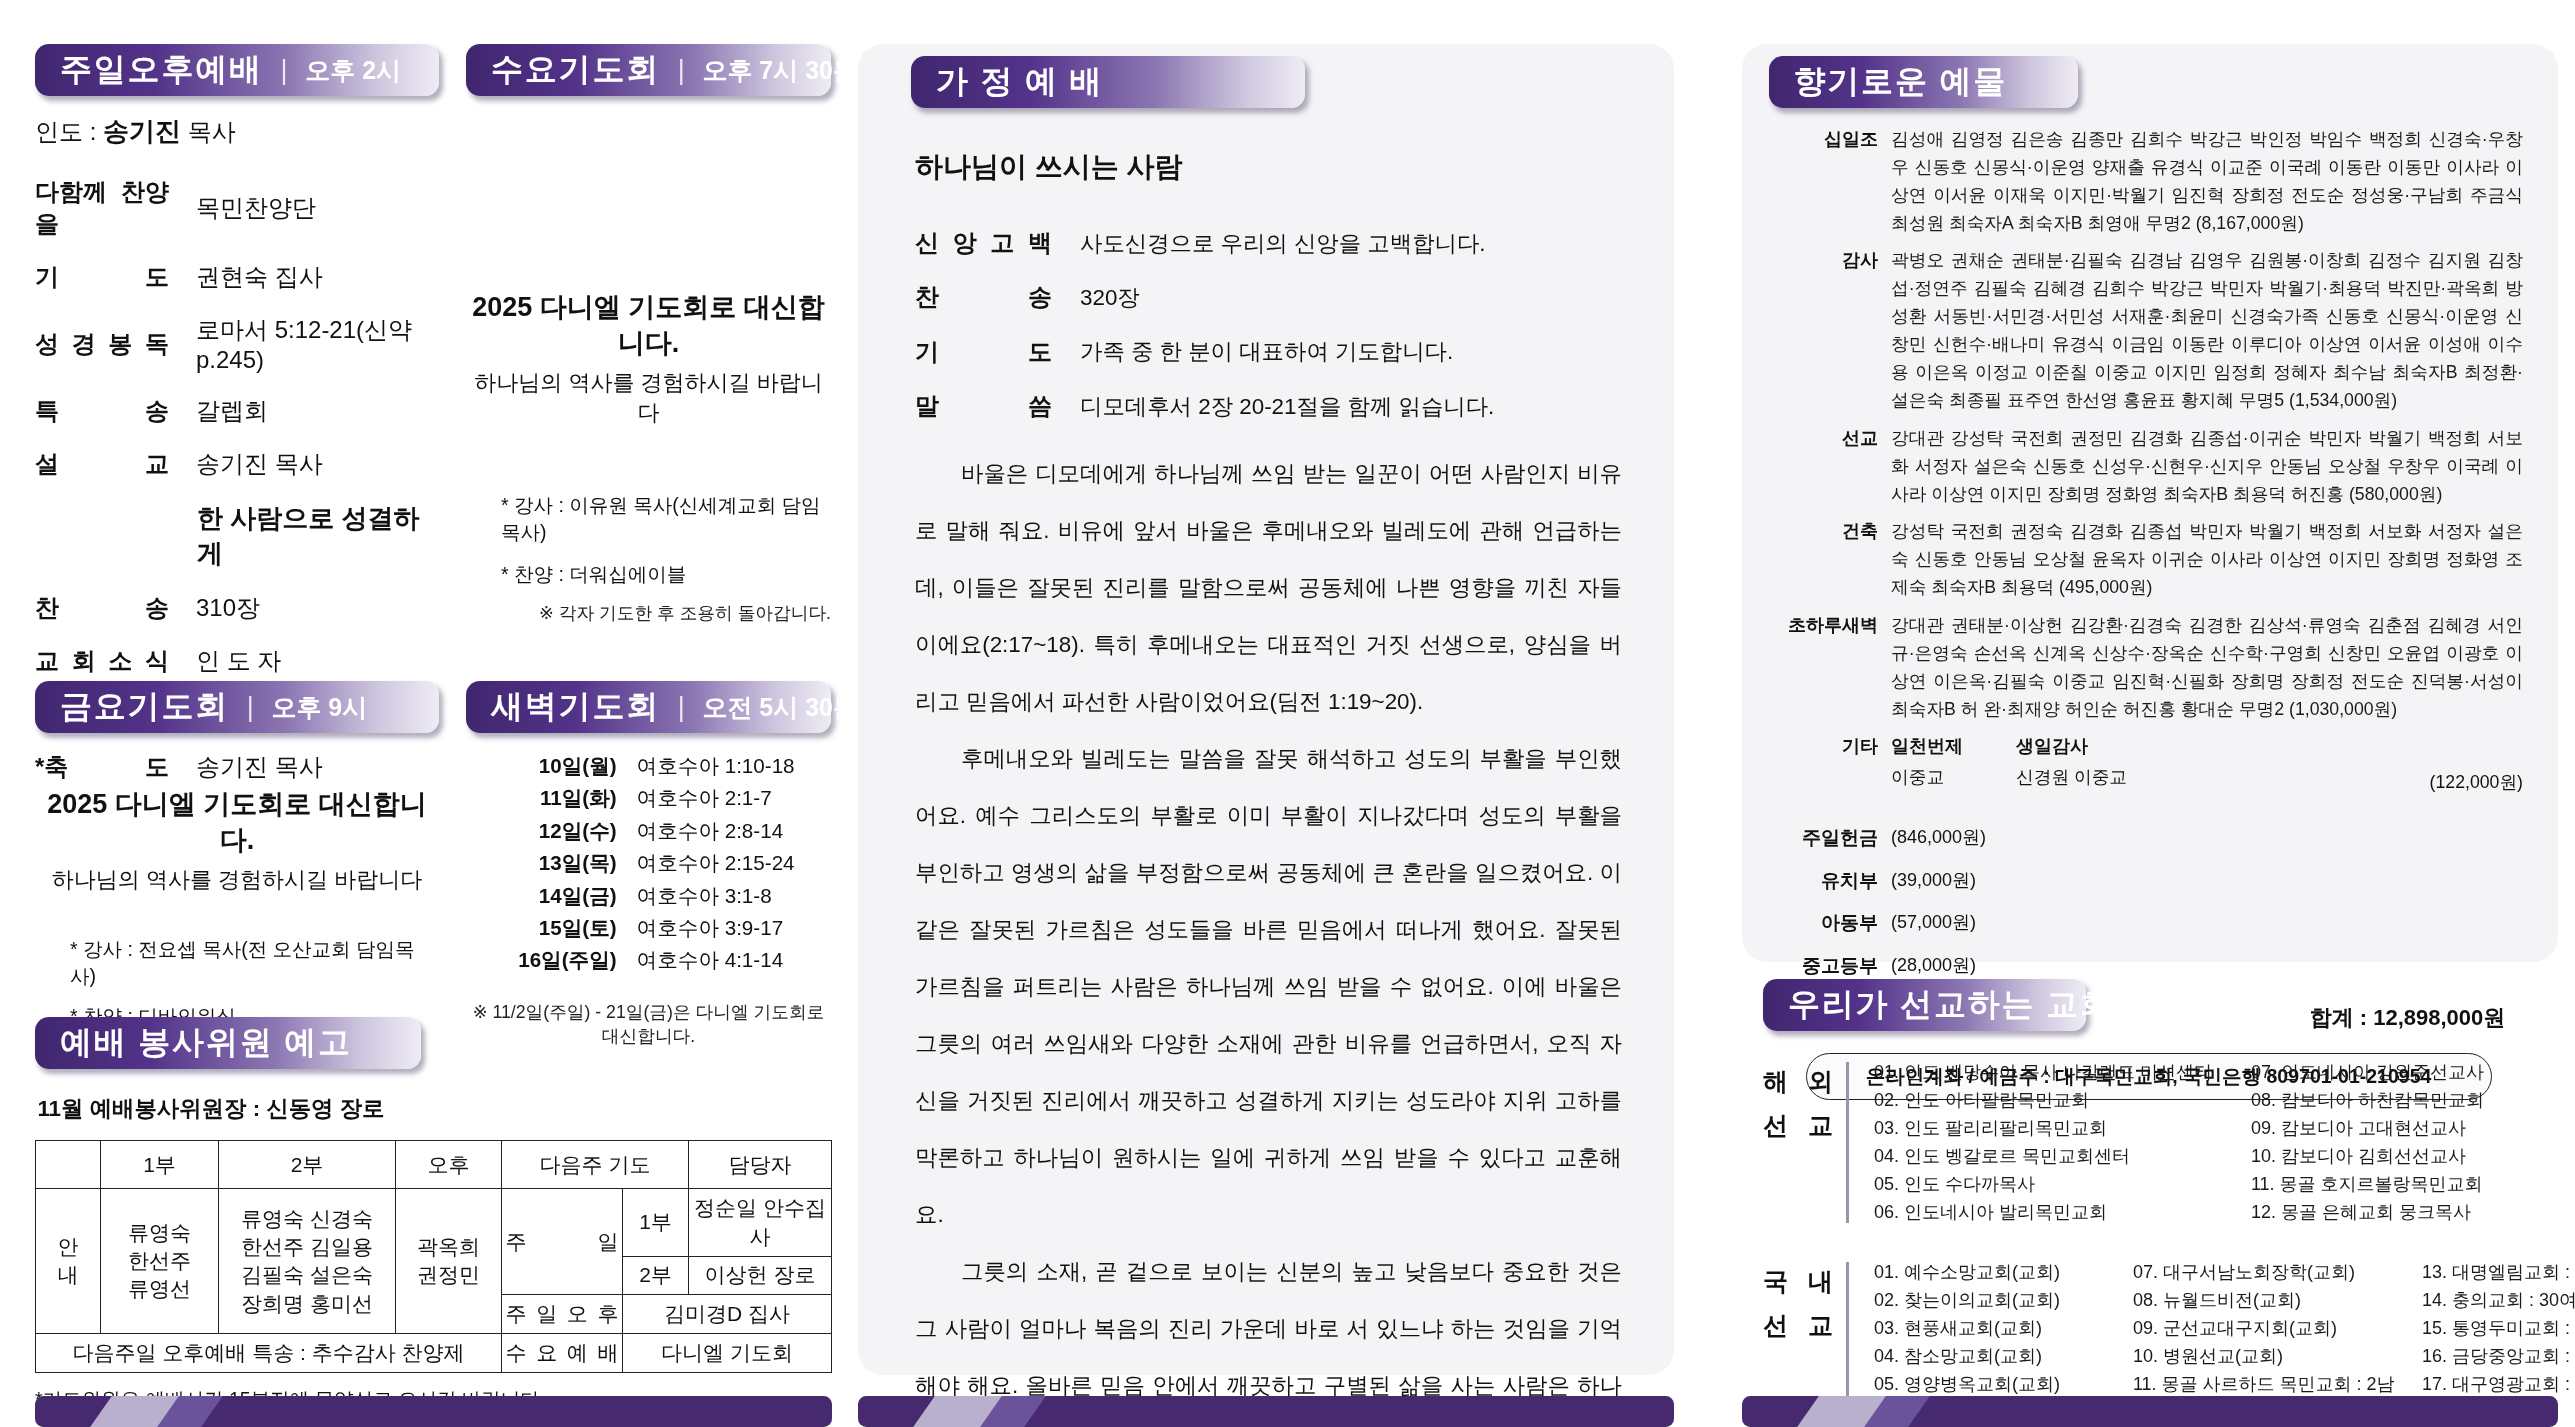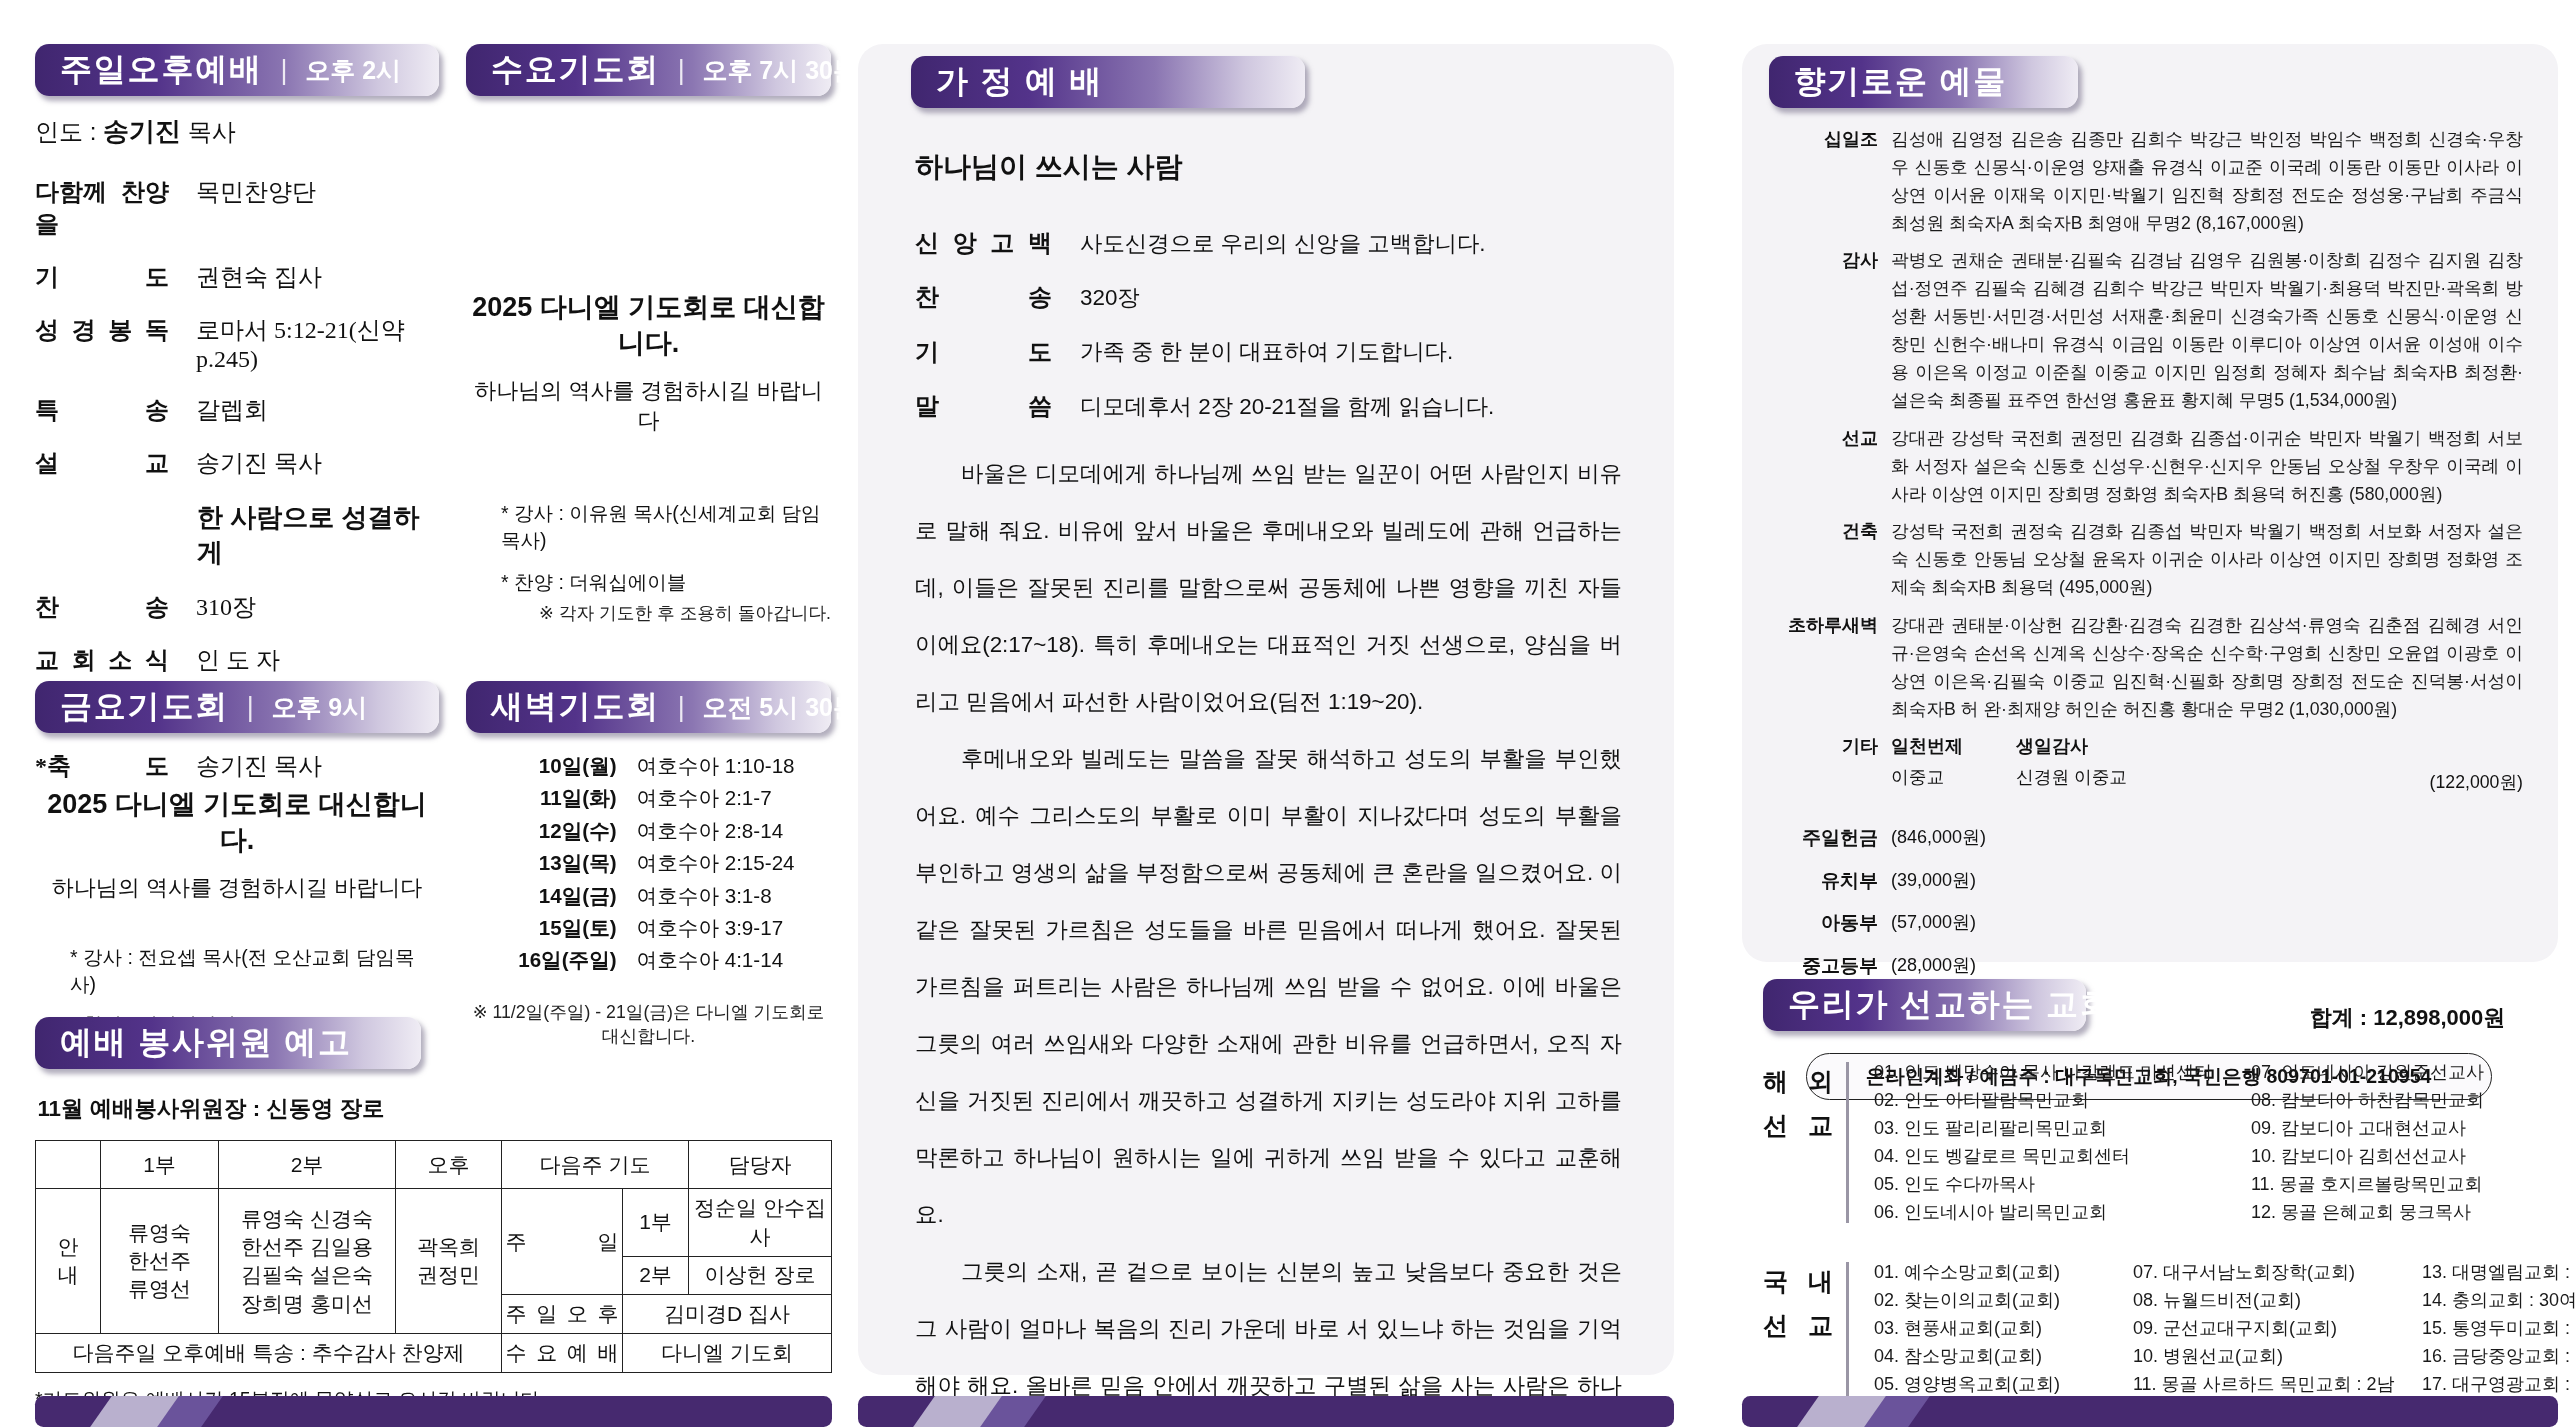--- a/index.html
+++ b/index.html
@@ -7,29 +7,29 @@
     font-family:"Liberation Sans","DejaVu Sans",sans-serif;color:#111;overflow:hidden;}
   section{position:absolute;}
   
   .hdr{height:52px;border-radius:14px;display:flex;align-items:center;padding:0 25px;
     background:linear-gradient(90deg,#40266f 0%,#53338a 30%,#8b76b2 62%,#cfc7df 85%,#efecf4 100%);
     color:#fff;box-shadow:3.5px 4.7px 5.3px rgba(104,95,125,.5);box-sizing:border-box;}
   .hdr-title{font-size:32px;font-weight:bold;letter-spacing:1.8px;white-space:nowrap;}
   .hdr-sep{margin:0 17.7px;font-size:27px;font-weight:100;opacity:.85;}
   .hdr-time{font-size:25px;font-weight:bold;white-space:nowrap;}
   
-  .svc-row{display:flex;align-items:flex-start;margin-bottom:21px;font-family:Liberation Serif, serif;}
+  .svc-row{display:flex;align-items:center;margin-bottom:21px;}
   .svc-label{flex:none;width:134px;font-size:24px;font-weight:bold;text-align:justify;text-align-last:justify;}
   .svc-value{margin-left:27px;font-size:24px;white-space:pre-line;}
   .leader-line{text-align:left;font-size:24px;margin:17.7px 2.4px 27px 0;}
   .leader-line b{font-size:26px;}
   .sermon-title{padding-left:162px;font-size:26px;font-weight:bold;margin-bottom:21px;}
   
   .prayer-main{font-size:27px;font-weight:bold;text-align:center;}
-  .prayer-sub{font-size:22px;text-align:center;margin-top:15px;}
+  .prayer-sub{font-size:22px;text-align:center;margin-top:7px;}
   .prayer-note{font-size:19.5px;margin-left:35px;}
   .foot-note{font-size:17.7px;color:#222;}
   
   .dawn-row{display:flex;margin-bottom:5.9px;line-height:26.5px;}
   .dawn-day{flex:none;width:127px;text-align:right;font-weight:bold;font-size:20.6px;}
   .dawn-text{margin-left:20px;font-size:20.6px;}
   
   .chair{font-size:22.4px;font-weight:bold;margin:23.6px 0 16.5px 2.4px;}
   table.vol{border-collapse:collapse;width:796px;table-layout:fixed;}
   table.vol td{border:1.8px solid #222;text-align:center;vertical-align:middle;

